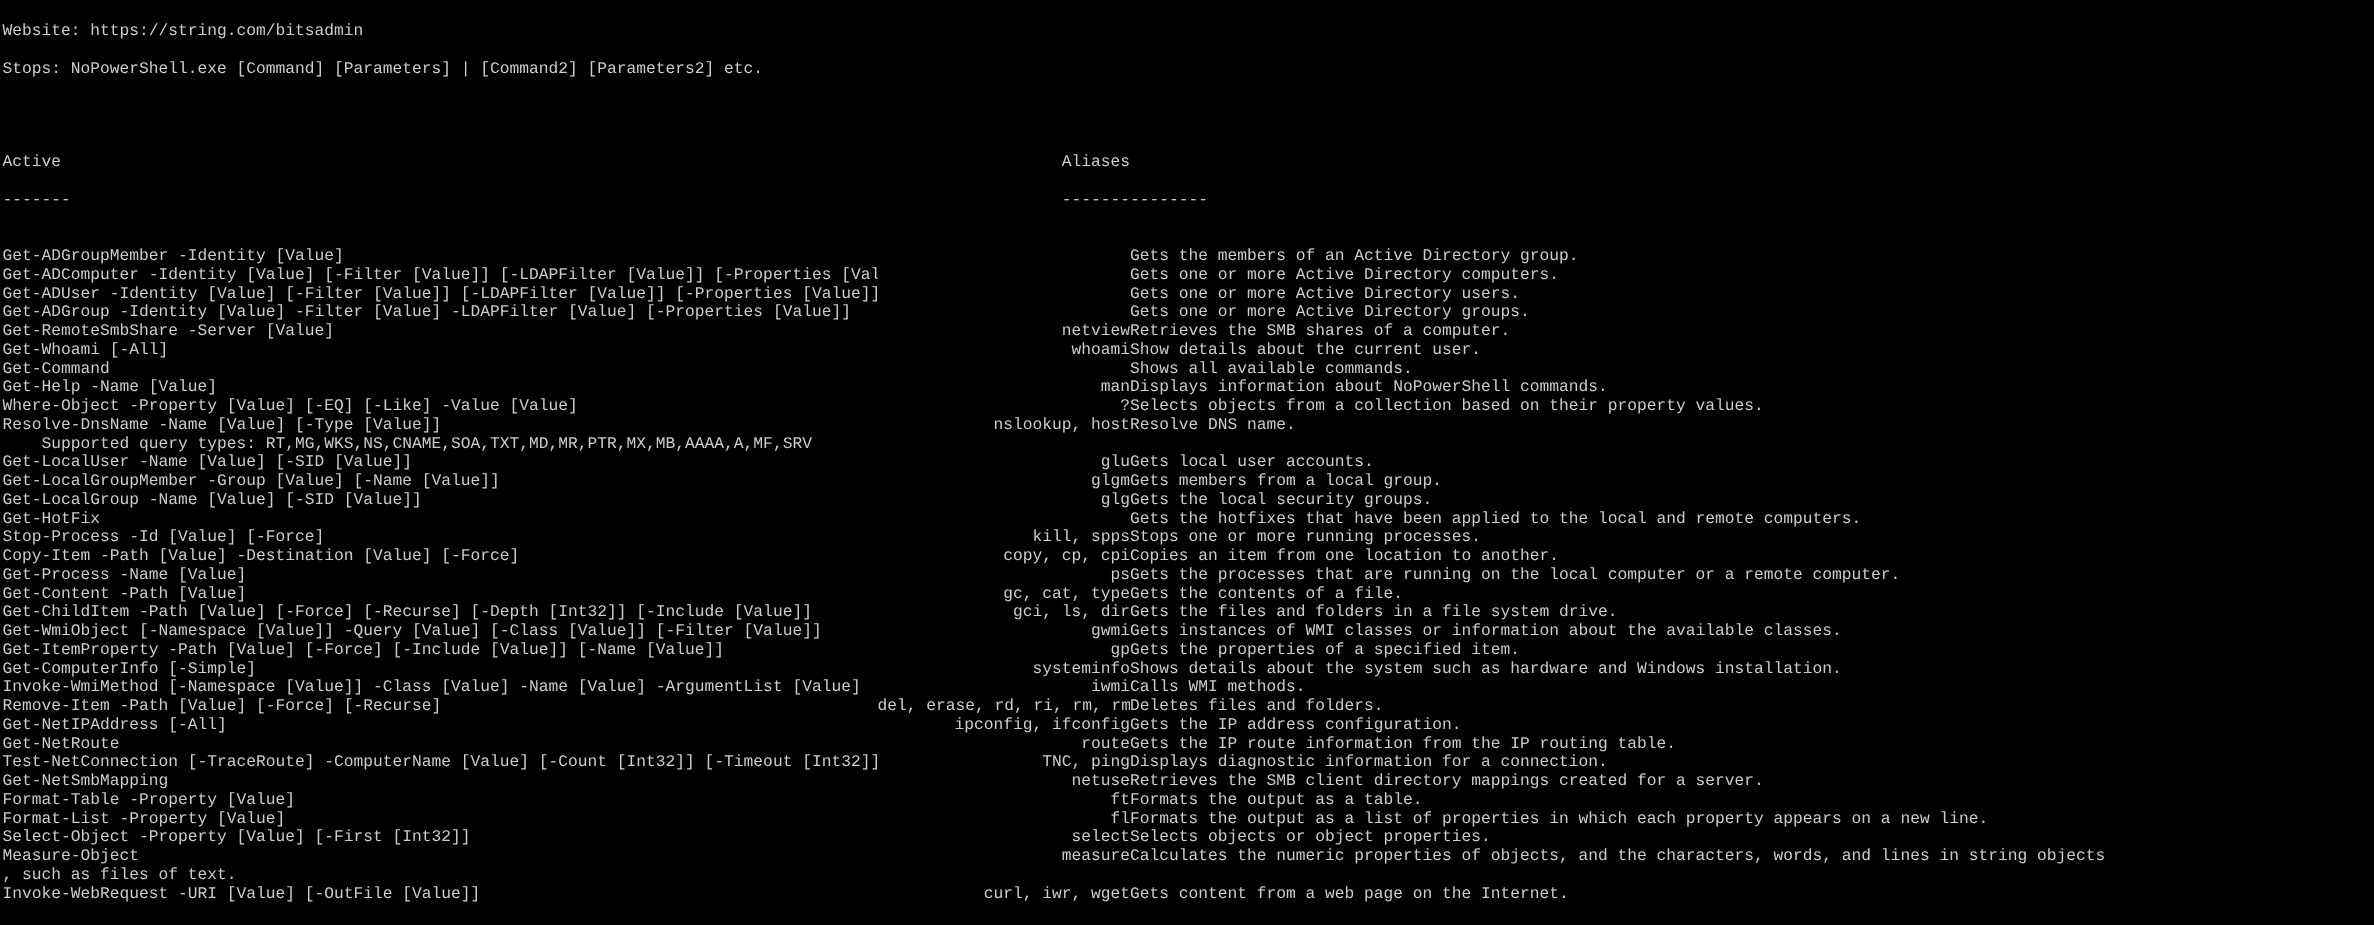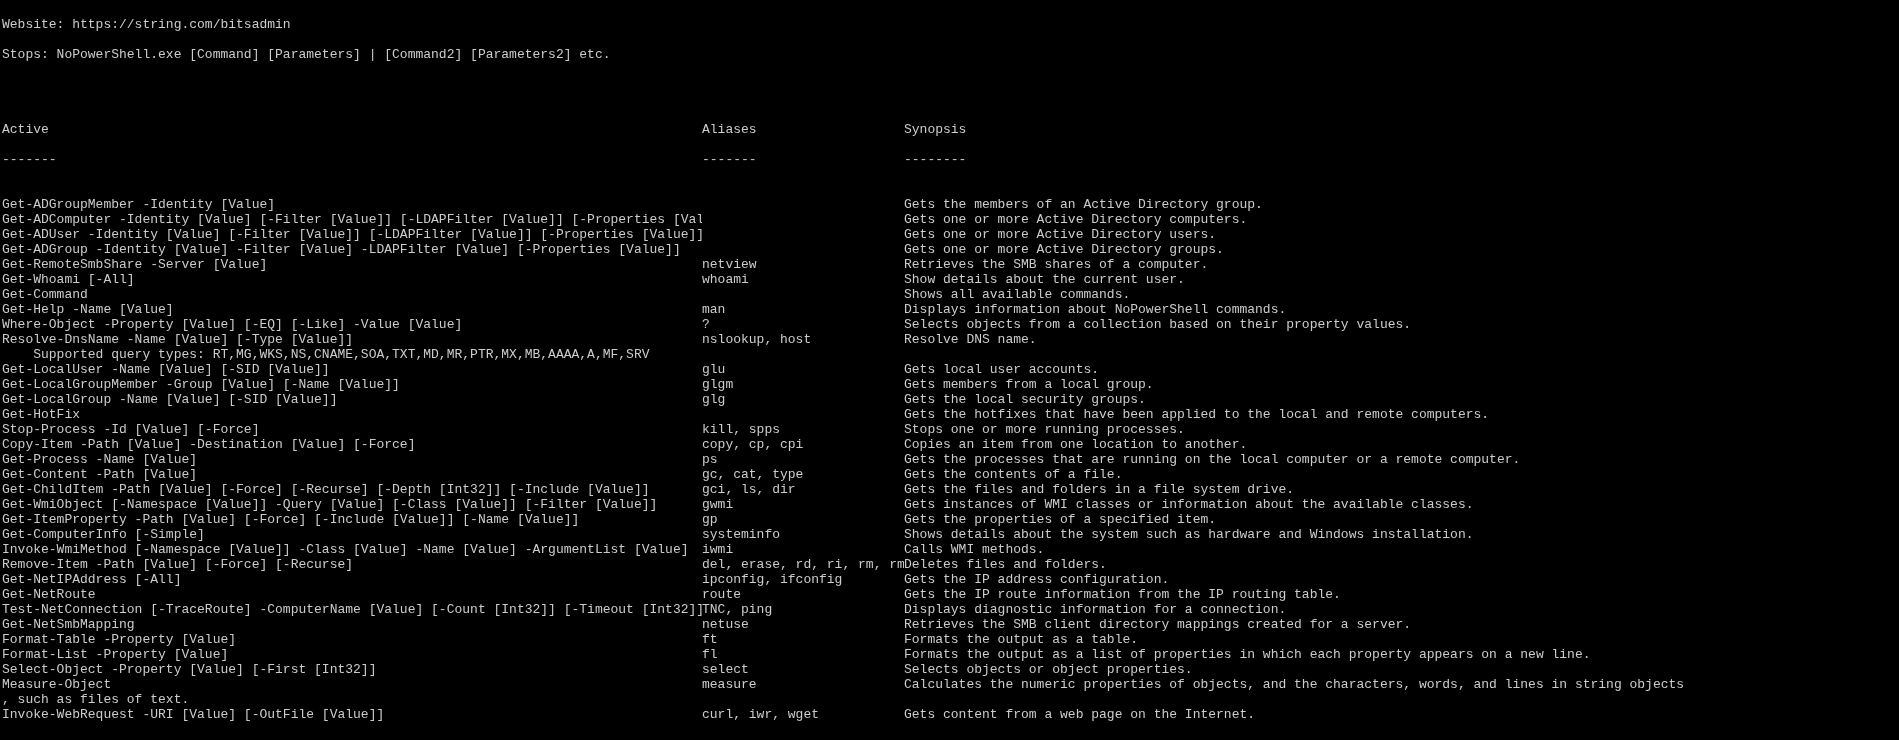--- a/index.html
+++ b/index.html
@@ -11,35 +11,34 @@
     line-height:15px;
     width:1899px;
   }
   .term{
     padding:2px 2px 6px 2px;
     white-space:pre;
   }
   .line{display:block;}
   .row{display:flex;}
   .col-cmd{width:700px;min-width:700px;overflow:hidden;}
-  .col-alias{width:202px;min-width:202px;overflow:hidden;}
+  .col-alias{width:202px;min-width:202px;overflow:hidden;text-align:right;}
   .col-syn{flex:1;}
 </style>
 </head>
 <body>
 
 <div class="term">
 <span class="line">Website: https://string.com/bitsadmin</span>
 <span class="line">Stops: NoPowerShell.exe [Command] [Parameters] | [Command2] [Parameters2] etc.</span>
 <span class="line"> </span>
 
 <div class="row">
   <span class="col-cmd">Active</span>
   <span class="col-alias">Aliases</span>
-  <span class="col-syn">Synopsis</span>
 </div>
 <div class="row">
   <span class="col-cmd">-------</span>
   <span class="col-alias">-------</span>
   <span class="col-syn">--------</span>
 </div>
 
 <div id="rows"><div class="row"><span class="col-cmd">Get-ADGroupMember -Identity [Value]</span><span class="col-alias"></span><span class="col-syn">Gets the members of an Active Directory group.</span></div><div class="row"><span class="col-cmd">Get-ADComputer -Identity [Value] [-Filter [Value]] [-LDAPFilter [Value]] [-Properties [Value]]</span><span class="col-alias"></span><span class="col-syn">Gets one or more Active Directory computers.</span></div><div class="row"><span class="col-cmd">Get-ADUser -Identity [Value] [-Filter [Value]] [-LDAPFilter [Value]] [-Properties [Value]]</span><span class="col-alias"></span><span class="col-syn">Gets one or more Active Directory users.</span></div><div class="row"><span class="col-cmd">Get-ADGroup -Identity [Value] -Filter [Value] -LDAPFilter [Value] [-Properties [Value]]</span><span class="col-alias"></span><span class="col-syn">Gets one or more Active Directory groups.</span></div><div class="row"><span class="col-cmd">Get-RemoteSmbShare -Server [Value]</span><span class="col-alias">netview</span><span class="col-syn">Retrieves the SMB shares of a computer.</span></div><div class="row"><span class="col-cmd">Get-Whoami [-All]</span><span class="col-alias">whoami</span><span class="col-syn">Show details about the current user.</span></div><div class="row"><span class="col-cmd">Get-Command</span><span class="col-alias"></span><span class="col-syn">Shows all available commands.</span></div><div class="row"><span class="col-cmd">Get-Help -Name [Value]</span><span class="col-alias">man</span><span class="col-syn">Displays information about NoPowerShell commands.</span></div><div class="row"><span class="col-cmd">Where-Object -Property [Value] [-EQ] [-Like] -Value [Value]</span><span class="col-alias">?</span><span class="col-syn">Selects objects from a collection based on their property values.</span></div><div class="row"><span class="col-cmd">Resolve-DnsName -Name [Value] [-Type [Value]]</span><span class="col-alias">nslookup, host</span><span class="col-syn">Resolve DNS name.</span></div><div class="row"><span class="col-cmd">    Supported query types: RT,MG,WKS,NS,CNAME,SOA,TXT,MD,MR,PTR,MX,MB,AAAA,A,MF,SRV</span><span class="col-alias"></span><span class="col-syn"></span></div><div class="row"><span class="col-cmd">Get-LocalUser -Name [Value] [-SID [Value]]</span><span class="col-alias">glu</span><span class="col-syn">Gets local user accounts.</span></div><div class="row"><span class="col-cmd">Get-LocalGroupMember -Group [Value] [-Name [Value]]</span><span class="col-alias">glgm</span><span class="col-syn">Gets members from a local group.</span></div><div class="row"><span class="col-cmd">Get-LocalGroup -Name [Value] [-SID [Value]]</span><span class="col-alias">glg</span><span class="col-syn">Gets the local security groups.</span></div><div class="row"><span class="col-cmd">Get-HotFix</span><span class="col-alias"></span><span class="col-syn">Gets the hotfixes that have been applied to the local and remote computers.</span></div><div class="row"><span class="col-cmd">Stop-Process -Id [Value] [-Force]</span><span class="col-alias">kill, spps</span><span class="col-syn">Stops one or more running processes.</span></div><div class="row"><span class="col-cmd">Copy-Item -Path [Value] -Destination [Value] [-Force]</span><span class="col-alias">copy, cp, cpi</span><span class="col-syn">Copies an item from one location to another.</span></div><div class="row"><span class="col-cmd">Get-Process -Name [Value]</span><span class="col-alias">ps</span><span class="col-syn">Gets the processes that are running on the local computer or a remote computer.</span></div><div class="row"><span class="col-cmd">Get-Content -Path [Value]</span><span class="col-alias">gc, cat, type</span><span class="col-syn">Gets the contents of a file.</span></div><div class="row"><span class="col-cmd">Get-ChildItem -Path [Value] [-Force] [-Recurse] [-Depth [Int32]] [-Include [Value]]</span><span class="col-alias">gci, ls, dir</span><span class="col-syn">Gets the files and folders in a file system drive.</span></div><div class="row"><span class="col-cmd">Get-WmiObject [-Namespace [Value]] -Query [Value] [-Class [Value]] [-Filter [Value]]</span><span class="col-alias">gwmi</span><span class="col-syn">Gets instances of WMI classes or information about the available classes.</span></div><div class="row"><span class="col-cmd">Get-ItemProperty -Path [Value] [-Force] [-Include [Value]] [-Name [Value]]</span><span class="col-alias">gp</span><span class="col-syn">Gets the properties of a specified item.</span></div><div class="row"><span class="col-cmd">Get-ComputerInfo [-Simple]</span><span class="col-alias">systeminfo</span><span class="col-syn">Shows details about the system such as hardware and Windows installation.</span></div><div class="row"><span class="col-cmd">Invoke-WmiMethod [-Namespace [Value]] -Class [Value] -Name [Value] -ArgumentList [Value]</span><span class="col-alias">iwmi</span><span class="col-syn">Calls WMI methods.</span></div><div class="row"><span class="col-cmd">Remove-Item -Path [Value] [-Force] [-Recurse]</span><span class="col-alias">del, erase, rd, ri, rm, rmdir</span><span class="col-syn">Deletes files and folders.</span></div><div class="row"><span class="col-cmd">Get-NetIPAddress [-All]</span><span class="col-alias">ipconfig, ifconfig</span><span class="col-syn">Gets the IP address configuration.</span></div><div class="row"><span class="col-cmd">Get-NetRoute</span><span class="col-alias">route</span><span class="col-syn">Gets the IP route information from the IP routing table.</span></div><div class="row"><span class="col-cmd">Test-NetConnection [-TraceRoute] -ComputerName [Value] [-Count [Int32]] [-Timeout [Int32]] [-Hops [Int32]]</span><span class="col-alias">TNC, ping</span><span class="col-syn">Displays diagnostic information for a connection.</span></div><div class="row"><span class="col-cmd">Get-NetSmbMapping</span><span class="col-alias">netuse</span><span class="col-syn">Retrieves the SMB client directory mappings created for a server.</span></div><div class="row"><span class="col-cmd">Format-Table -Property [Value]</span><span class="col-alias">ft</span><span class="col-syn">Formats the output as a table.</span></div><div class="row"><span class="col-cmd">Format-List -Property [Value]</span><span class="col-alias">fl</span><span class="col-syn">Formats the output as a list of properties in which each property appears on a new line.</span></div><div class="row"><span class="col-cmd">Select-Object -Property [Value] [-First [Int32]]</span><span class="col-alias">select</span><span class="col-syn">Selects objects or object properties.</span></div><div class="row"><span class="col-cmd">Measure-Object</span><span class="col-alias">measure</span><span class="col-syn">Calculates the numeric properties of objects, and the characters, words, and lines in string objects</span></div><div class="row"><span class="col-cmd">, such as files of text.</span><span class="col-alias"></span><span class="col-syn"></span></div><div class="row"><span class="col-cmd">Invoke-WebRequest -URI [Value] [-OutFile [Value]]</span><span class="col-alias">curl, iwr, wget</span><span class="col-syn">Gets content from a web page on the Internet.</span></div></div>
 </div>
 

